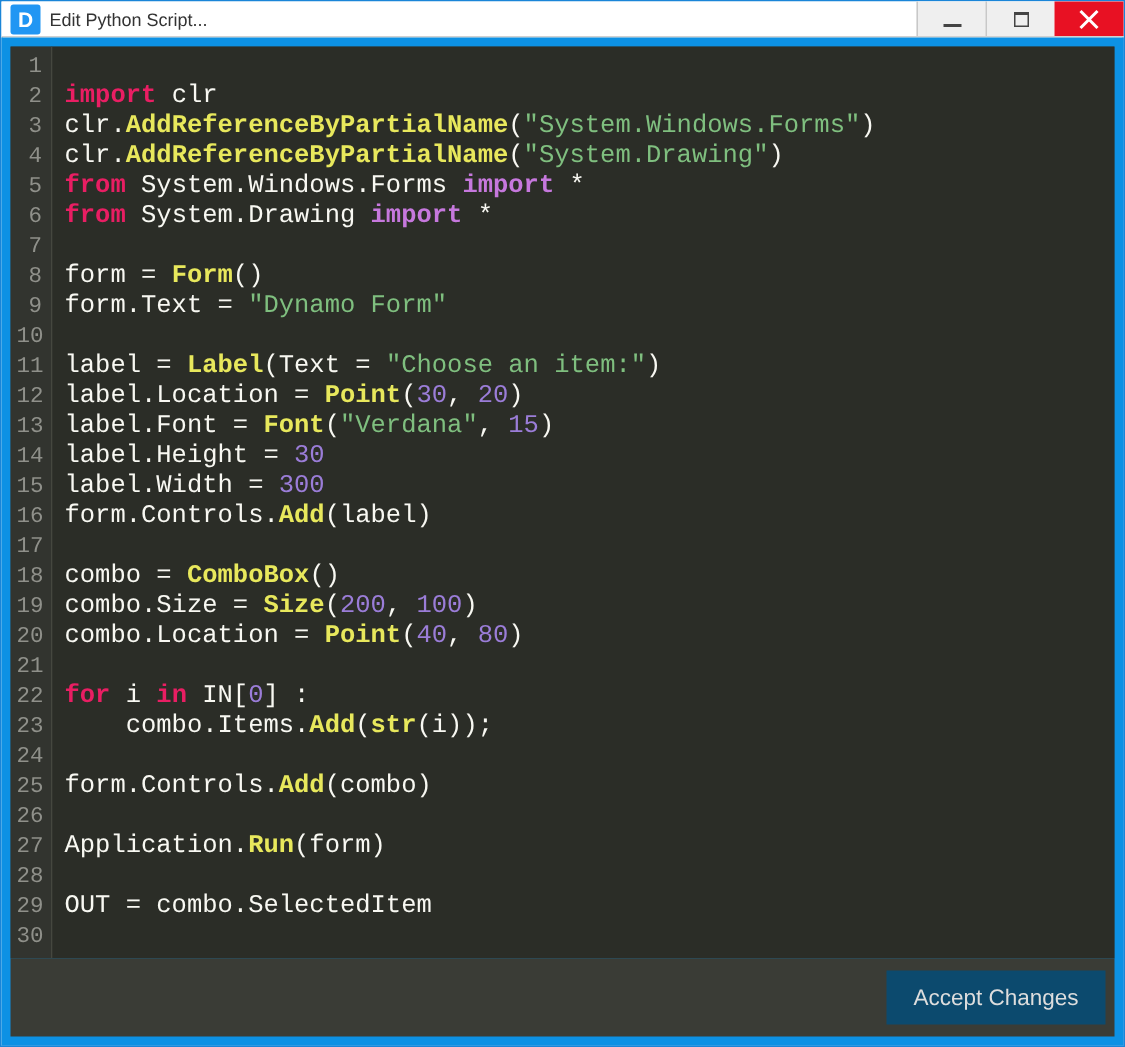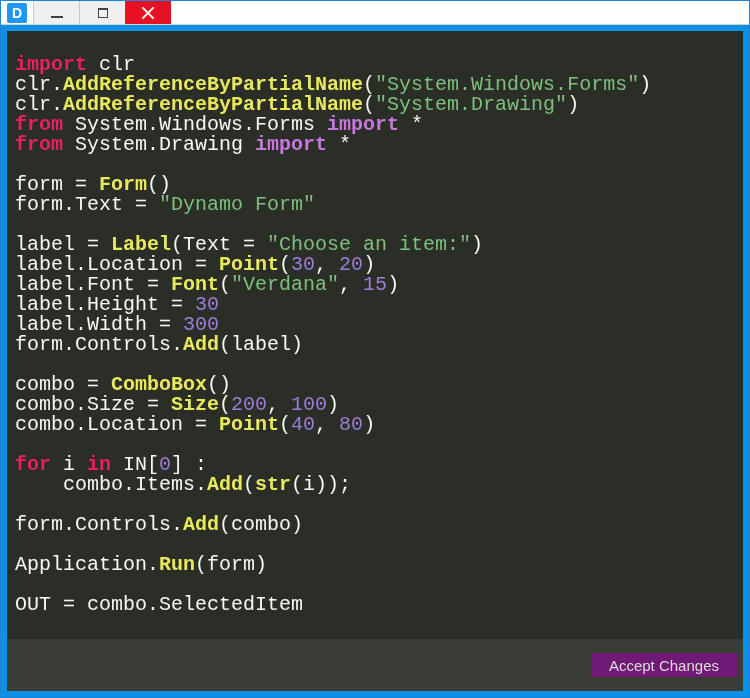--- a/index.html
+++ b/index.html
@@ -76,21 +76,21 @@
     padding: 4px 6px 4px 4px;
     width: 28px;
     user-select: none;
     border-right: 1px solid #45473f;
   }
   .code {
     flex: 1;
     background: #2b2d27;
     color: #f8f8f2;
     font-family: Consolas, "Courier New", monospace;
-    font-size: 20px;
+    font-size: 17px;
     line-height: 20px;
     padding: 4px 8px;
     white-space: pre;
     overflow: auto;
   }
   .code .kw   { color: #e91e63; font-weight: bold; }
   .code .kw2  { color: #c678dd; font-weight: bold; }
   .code .fn   { color: #e8e85c; font-weight: bold; }
   .code .str  { color: #7fbf7f; }
   .code .num  { color: #9b7dd8; }
@@ -98,51 +98,83 @@
 
   
   .footer {
     height: 52px;
     background: #3a3c36;
     display: flex; align-items: center; justify-content: flex-end;
     padding: 0 6px;
     gap: 4px;
   }
   .footer button {
-    background: #701a75;
+    background: #0c4a6e;
     color: #ddd;
     border: none;
-    height: 24px;
+    height: 36px;
     padding: 0 18px;
     font-size: 15px;
     cursor: pointer;
   }
 </style>
 </head>
 <body>
 
 <div class="window">
 
   <div class="titlebar">
     <div class="app-icon">D</div>
+    <div class="title-text">Edit Python Script...</div>
     <div class="win-controls">
       <div class="win-btn min">
           <span class="win-glyph"></span>
         </div>
       <div class="win-btn max">
           <span class="win-glyph"></span>
         </div>
       <div class="win-btn close">
           <span class="win-glyph"></span>
         </div>
     </div>
   </div>
 
   <div class="client">
     <div class="editor-wrap">
+      <div class="gutter" id="gutter">1
+2
+3
+4
+5
+6
+7
+8
+9
+10
+11
+12
+13
+14
+15
+16
+17
+18
+19
+20
+21
+22
+23
+24
+25
+26
+27
+28
+29
+30
+</div>
       <div class="code" id="code">
 <span class="kw">import</span><span class="op"> clr</span>
 <span class="op">clr.</span><span class="fn">AddReferenceByPartialName</span><span class="op">(</span><span class="str">"System.Windows.Forms"</span><span class="op">)</span>
 <span class="op">clr.</span><span class="fn">AddReferenceByPartialName</span><span class="op">(</span><span class="str">"System.Drawing"</span><span class="op">)</span>
 <span class="kw">from</span><span class="op"> System.Windows.Forms </span><span class="kw2">import</span><span class="op"> *</span>
 <span class="kw">from</span><span class="op"> System.Drawing </span><span class="kw2">import</span><span class="op"> *</span>
 
 <span class="op">form = </span><span class="fn">Form</span><span class="op">()</span>
 <span class="op">form.Text = </span><span class="str">"Dynamo Form"</span>
 

